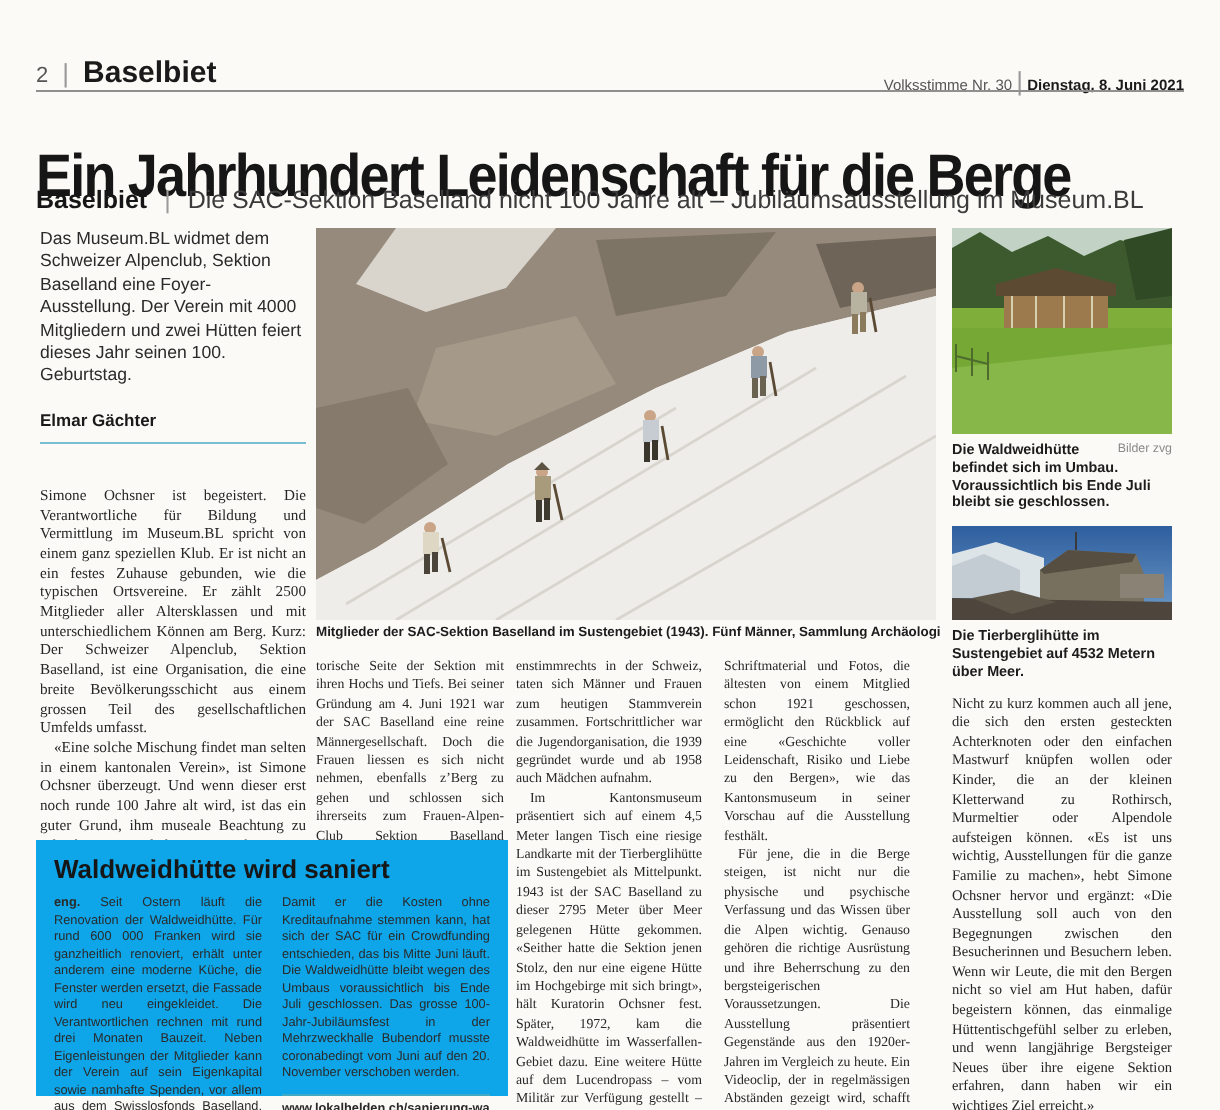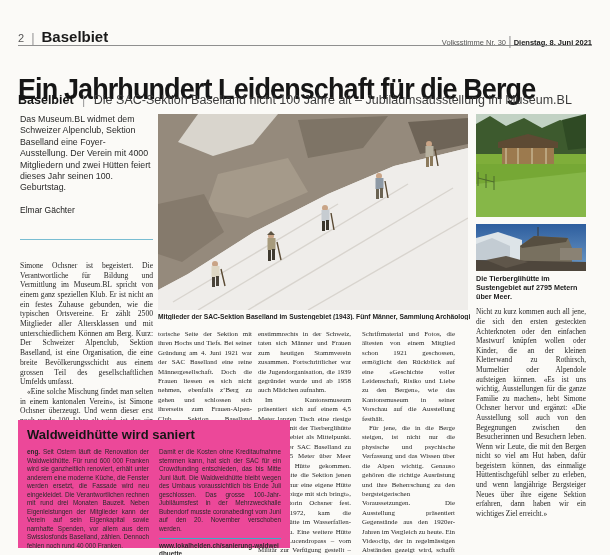--- a/index.html
+++ b/index.html
@@ -15,22 +15,22 @@
   .mast-rule{position:absolute;left:18px;right:18px;top:45px;height:1px;background:#8f8f8f;}
   
   .headline{position:absolute;left:18px;top:52px;font-size:30px;font-weight:bold;color:#161616;
             letter-spacing:-1px;white-space:nowrap;transform:scaleX(.9);transform-origin:left top;}
   .kicker{position:absolute;left:18px;top:93px;font-size:12.5px;color:#3b3b3b;white-space:nowrap;}
   .kicker b{color:#161616;}
   .kicker .sep{color:#9a9a9a;padding:0 5px;}
   
   .col1{position:absolute;left:20px;top:114px;width:133px;}
   .lead{font-size:8.8px;line-height:11.4px;color:#2a2a2a;}
-  .byline{margin-top:11px;font-size:8.5px;font-weight:normal;color:#1a1a1a;
-          border-bottom:1px solid #79bdd2;padding-bottom:24px;}
+  .byline{margin-top:11px;font-size:8.5px;font-weight:bold;color:#1a1a1a;
+          border-bottom:1px solid #79bdd2;padding-bottom:6px;}
   .bodytext{font-family:"Liberation Serif",serif;text-align:justify;color:#262626;}
   .col1 .bodytext{margin-top:21px;font-size:7.6px;line-height:9.7px;}
   .bp{margin:0;}
   .bp.ind{text-indent:7px;}
   
   .main-photo{position:absolute;left:158px;top:114px;width:310px;height:196px;}
   .main-caption{position:absolute;left:158px;top:313px;width:312px;font-size:6.7px;font-weight:bold;
                 color:#1c1c1c;white-space:nowrap;overflow:hidden;}
   
   .colN{position:absolute;top:329px;font-size:6.9px;line-height:9.4px;}
@@ -38,21 +38,21 @@
   .col3{left:258px;width:93px;height:226px;}
   .col4{left:362px;width:93px;height:226px;}
   
   .sidebar{position:absolute;left:476px;top:114px;width:110px;}
   .side-photo{display:block;}
   .side-caption{font-size:7.2px;line-height:8.8px;font-weight:bold;color:#1c1c1c;margin:4px 0 0;}
   .credit{float:right;font-weight:normal;font-size:6.2px;color:#8a8a8a;}
   .photo2{margin-top:7px;}
   .col5{margin-top:6px;font-size:7.3px;line-height:9.6px;}
   
-  .infobox{position:absolute;left:18px;top:420px;width:272px;height:128px;background:#ec4899;
+  .infobox{position:absolute;left:18px;top:420px;width:236px;height:128px;background:#0ea5e9;
            box-sizing:border-box;padding:7px 9px 6px;}
   .infobox-title{font-size:13px;font-weight:bold;color:#161616;margin:0 0 6px;}
   .infobox-cols{display:flex;gap:10px;}
   .ib-col{width:50%;font-size:6.4px;line-height:8.5px;color:#2a2a2a;text-align:justify;}
   .ib-tag{font-weight:bold;}
   .ib-link{display:block;margin-top:5px;border-top:1px solid #3fa9c6;padding-top:3px;
            font-size:6.4px;line-height:8px;font-weight:bold;color:#2a2a2a;text-decoration:none;
            word-break:break-all;}
 </style>
 </head>
@@ -174,38 +174,42 @@
         </g>
       <rect x="0" y="50" width="110" height="53" fill="#76a835"></rect>
       <polygon points="0,70 110,58 110,103 0,103" fill="#86b748"></polygon>
       <g stroke="#4c6b2c" stroke-width="1">
           <line x1="2" y1="58" x2="2" y2="72"></line>
           <line x1="10" y1="60" x2="10" y2="74"></line>
           <line x1="18" y1="62" x2="18" y2="76"></line>
           <line x1="2" y1="64" x2="18" y2="68"></line>
         </g>
     </svg>
+    <p class="side-caption">
+      <span class="credit">Bilder zvg</span>
+      <span>Die Waldweidhütte befindet sich im Umbau. Voraussichtlich bis Ende Juli bleibt sie geschlossen.</span>
+    </p>
     <svg class="side-photo photo2" viewBox="0 0 110 47" width="110" height="47" preserveAspectRatio="none">
       <defs>
           <linearGradient id="sky2" x1="0" y1="0" x2="0" y2="1">
         <stop offset="0" stop-color="#2e5e9e"></stop>
             <stop offset="1" stop-color="#6f9cc9"></stop>
       </linearGradient>
         </defs>
       <rect width="110" height="47" fill="url(#sky2)"></rect>
       <polygon points="0,14 22,8 46,16 46,36 0,36" fill="#dde4e8"></polygon>
       <polygon points="0,20 16,14 34,22 34,36 0,36" fill="#c3ccd3"></polygon>
       <polygon points="44,22 58,12 92,14 96,24 96,40 44,40" fill="#78705f"></polygon>
       <polygon points="44,22 58,12 92,14 90,18 46,24" fill="#564e40"></polygon>
       <line x1="62" y1="12" x2="62" y2="3" stroke="#3a3a3a" stroke-width="1"></line>
       <rect x="84" y="24" width="22" height="12" fill="#8a8274"></rect>
       <polygon points="0,36 110,38 110,47 0,47" fill="#4e463c"></polygon>
       <polygon points="10,36 30,32 52,38 30,44" fill="#5f564a"></polygon>
     </svg>
-    <p class="side-caption">Die Tierberglihütte im Sustengebiet auf 2795 Metern über Meer.</p>
+    <p class="side-caption">Die Tierberglihütte im Sustengebiet auf 4532 Metern über Meer.</p>
     <div class="col5 bodytext">
         <p class="bp">Nicht zu kurz kommen auch all jene, die sich den ersten gesteckten Achterknoten oder den einfachen Mastwurf knüpfen wollen oder Kinder, die an der kleinen Kletterwand zu Rothirsch, Murmeltier oder Alpendole aufsteigen können. «Es ist uns wichtig, Ausstellungen für die ganze Familie zu machen», hebt Simone Ochsner hervor und ergänzt: «Die Ausstellung soll auch von den Begegnungen zwischen den Besucherinnen und Besuchern leben. Wenn wir Leute, die mit den Bergen nicht so viel am Hut haben, dafür begeistern können, das einmalige Hüttentischgefühl selber zu erleben, und wenn langjährige Bergsteiger Neues über ihre eigene Sektion erfahren, dann haben wir ein wichtiges Ziel erreicht.»</p>
       </div>
 
   </div>
 
   <div class="infobox">
     <h2 class="infobox-title">Waldweidhütte wird saniert</h2>
     <div class="infobox-cols">
       <div class="ib-col">

